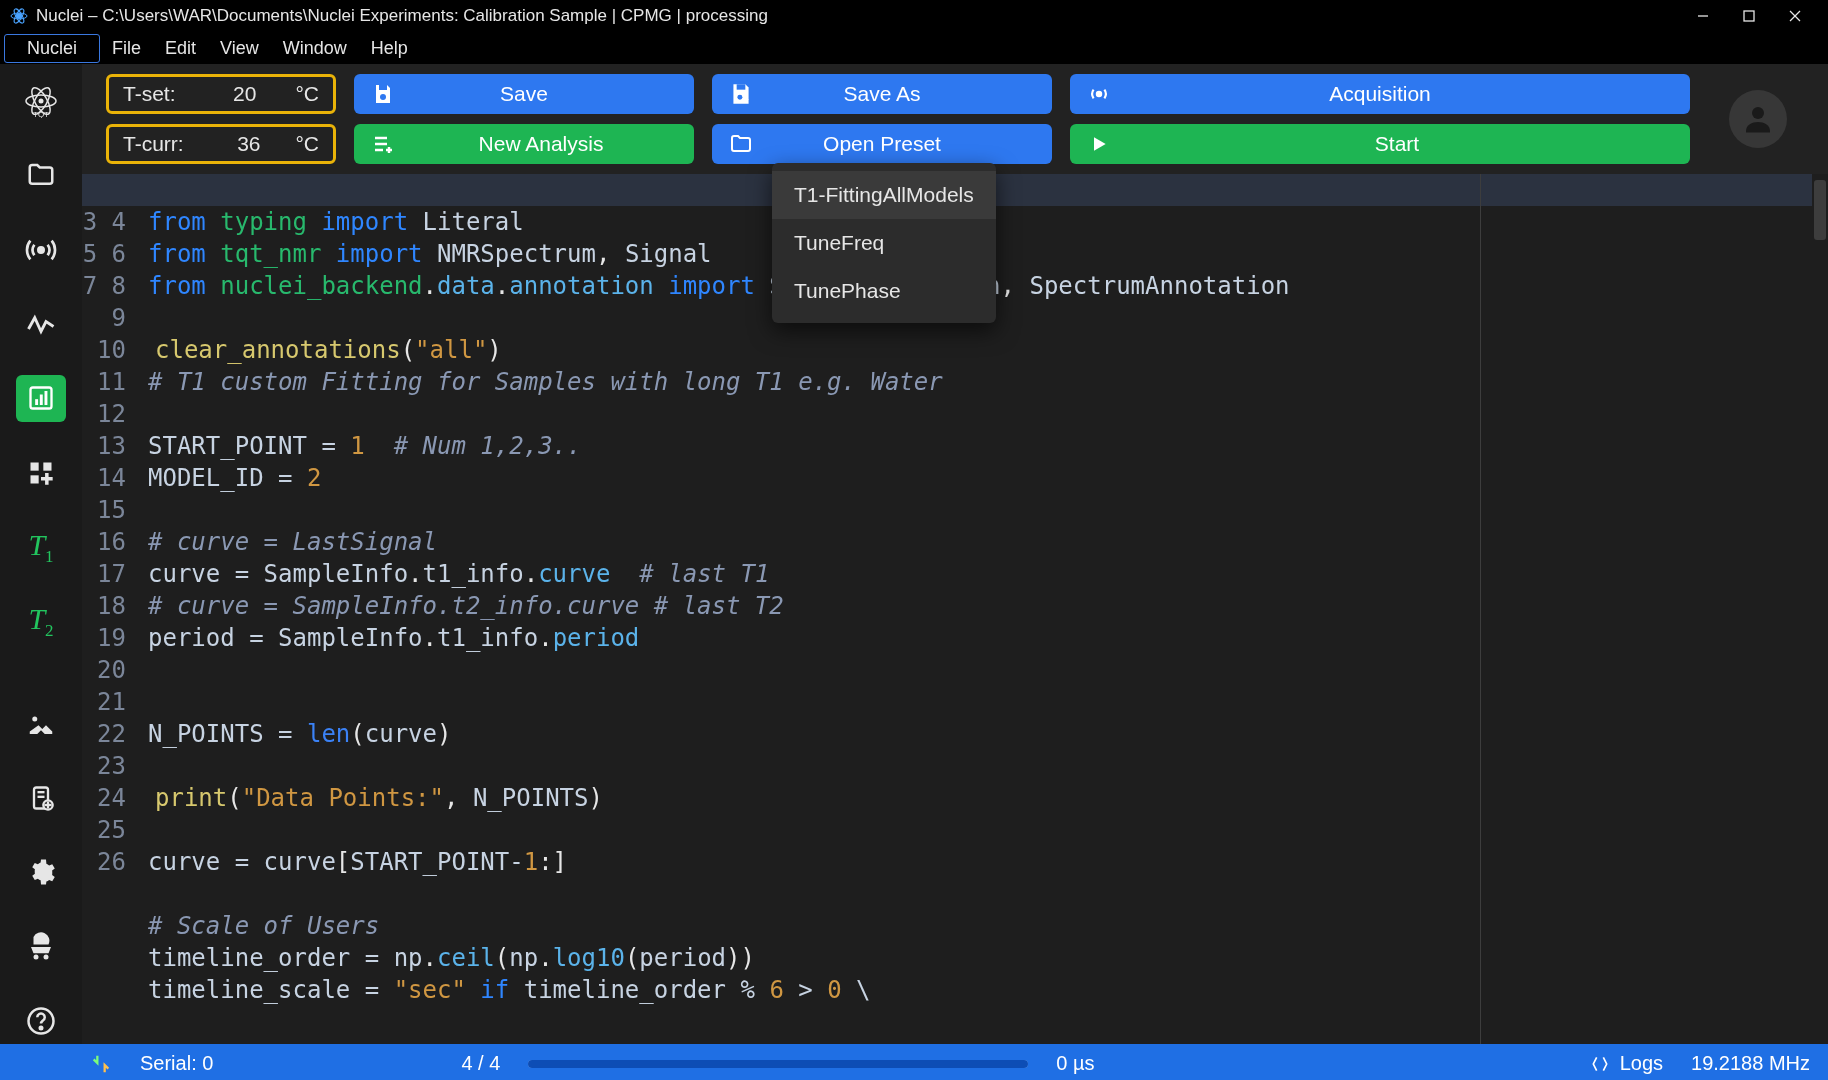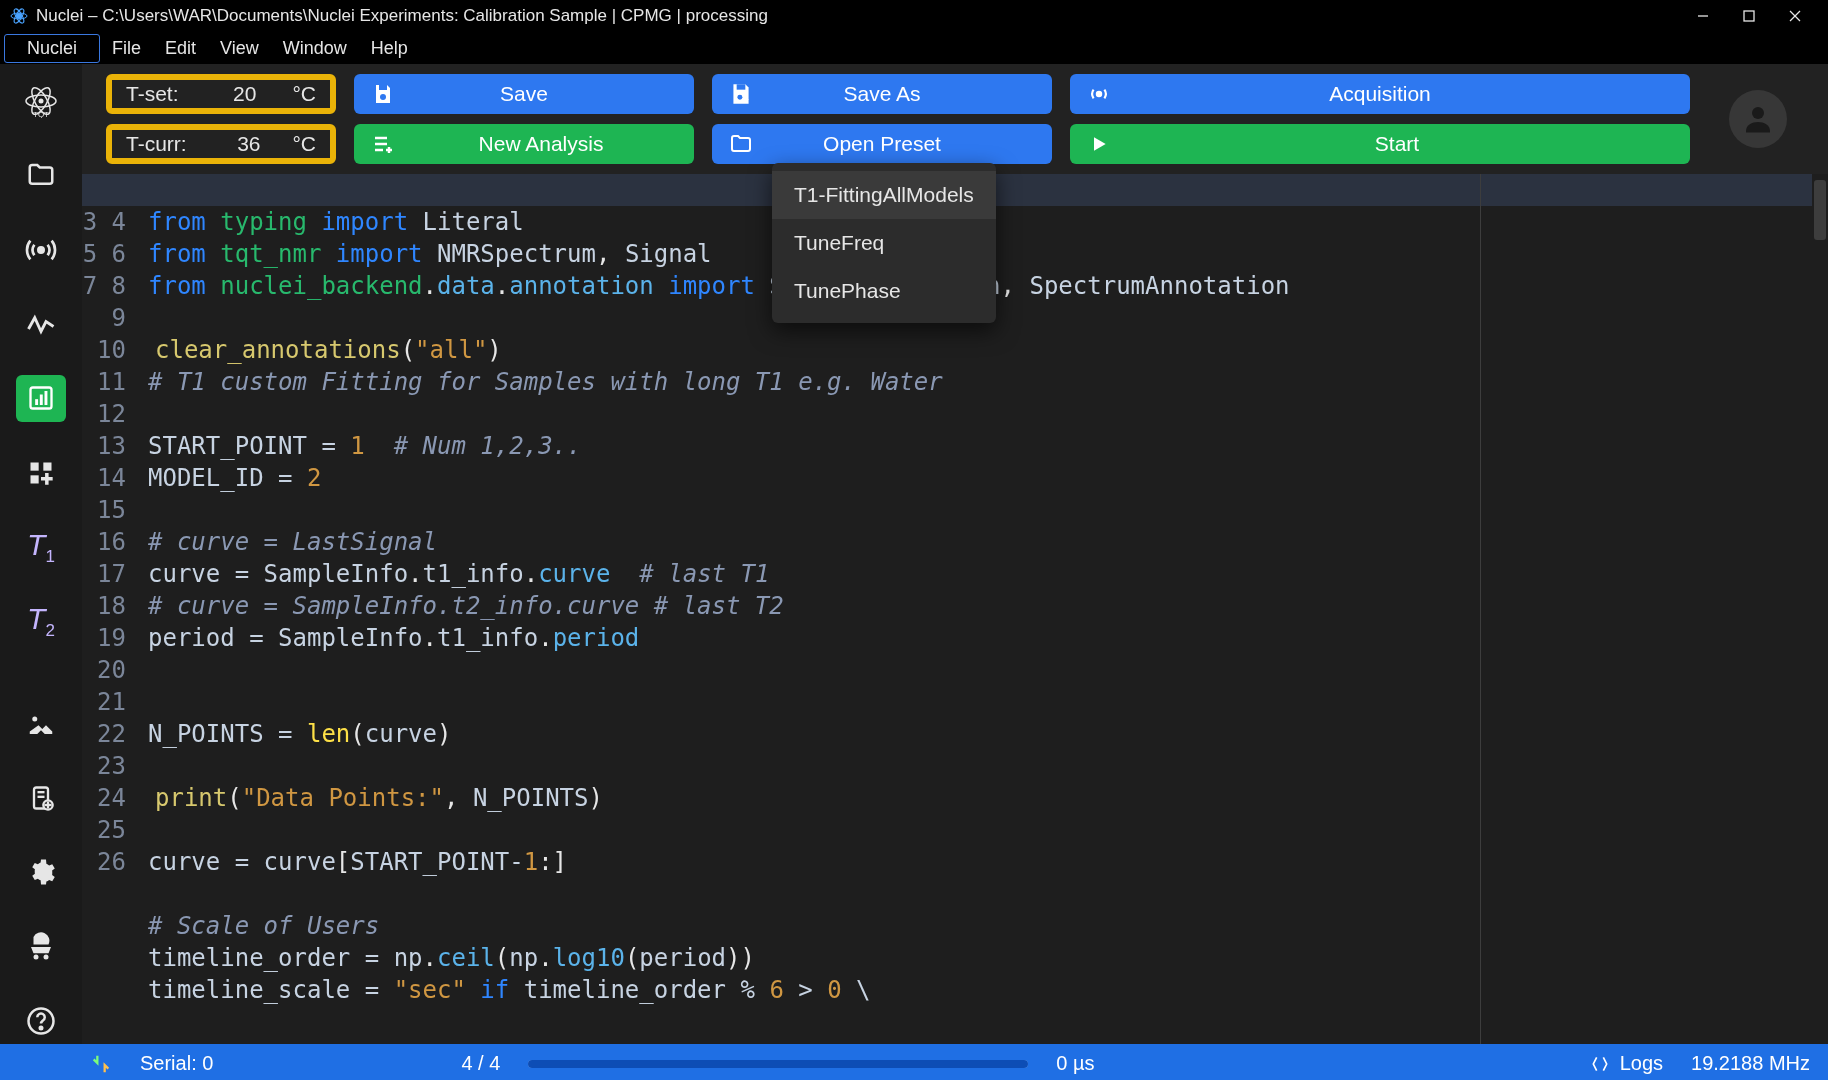--- a/index.html
+++ b/index.html
@@ -37,34 +37,34 @@
   width:82px; background:#1a1a1a;
   display:flex; flex-direction:column; align-items:center;
   padding-top:14px; gap:28px;
 }
 .sidebar .sbi {
   width:50px; height:50px; display:flex; align-items:center; justify-content:center;
   border-radius:6px;
 }
 .sidebar .sbi.active { background:#1eb553; }
 .sidebar .spacer { flex:1; }
-.sidebar .lab { font-family:Liberation Sans, sans-serif; font-style:italic; font-size:30px; color:#c4b5fd; }
+.sidebar .lab { font-family:Liberation Serif, serif; font-style:italic; font-size:30px; color:#22c55e; }
 .sidebar .sub { font-size:17px; vertical-align:sub; font-style:normal; }
 
 .workarea { flex:1; display:flex; flex-direction:column; }
 .toolbar {
   background:#222; padding:10px 20px 10px 24px;
   display:grid;
   grid-template-columns:230px 340px 340px 1fr 100px;
   grid-template-rows:40px 40px;
   gap:10px 18px;
   align-items:center;
 }
 .tempcell {
-  border:6px solid #eab308; border-radius:6px;
+  border:3px solid #eab308; border-radius:6px;
   display:flex; align-items:center; height:40px;
   padding:0 14px; font-size:21px; justify-content:space-between;
 }
 .tempcell .val { font-weight:400; min-width:42px; text-align:right;}
 .bigbtn {
   height:40px; border-radius:6px; display:flex; align-items:center; justify-content:center;
   position:relative; font-size:21px; font-weight:500; color:#fff;
 }
 .bigbtn .bicon { position:absolute; left:16px; width:26px; height:26px; display:flex; align-items:center; justify-content:center; }
 .blue { background:#2e78f0; }
@@ -94,21 +94,21 @@
 
 .kw { color:#2f86ff; } 
 .str{ color:#d09742; }
 .num{ color:#d09742; }
 .cm { color:#8a98b3;font-style:italic; }
 .attr{ color:#5bb3ea; }
 .op { color:#c7d3e2; }
 .mod{ color:#28b96d; }
 .id { color:#c7d3e2; }
 .call{ color:#d7c86e;margin-left:7px; }
-.bluefn{ color:#fde047; }
+.bluefn{ color:#3b82f6; }
 
 .preset-pop {
   position:absolute;
   left:772px; top:163px;   
   width:224px; background:#2c2c2c; border-radius:6px;
   box-shadow:0 8px 22px rgba(0,0,0,0.6);
   padding:8px 0; z-index:10;
 }
 .preset-pop .pi { padding:12px 22px; font-size:21px; }
 .preset-pop .pi.hover { background:#3a3a3a; }

